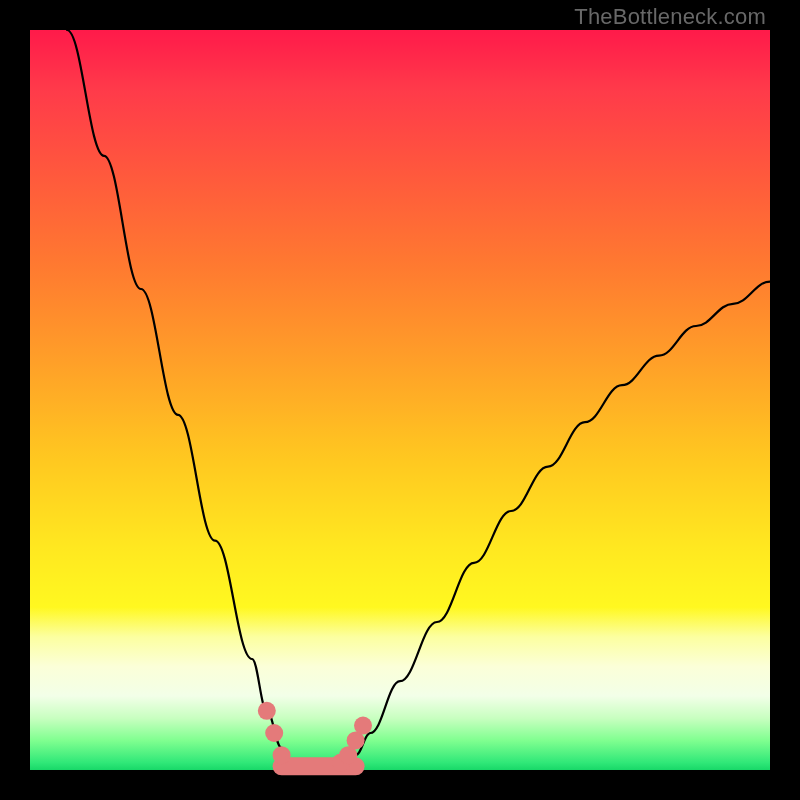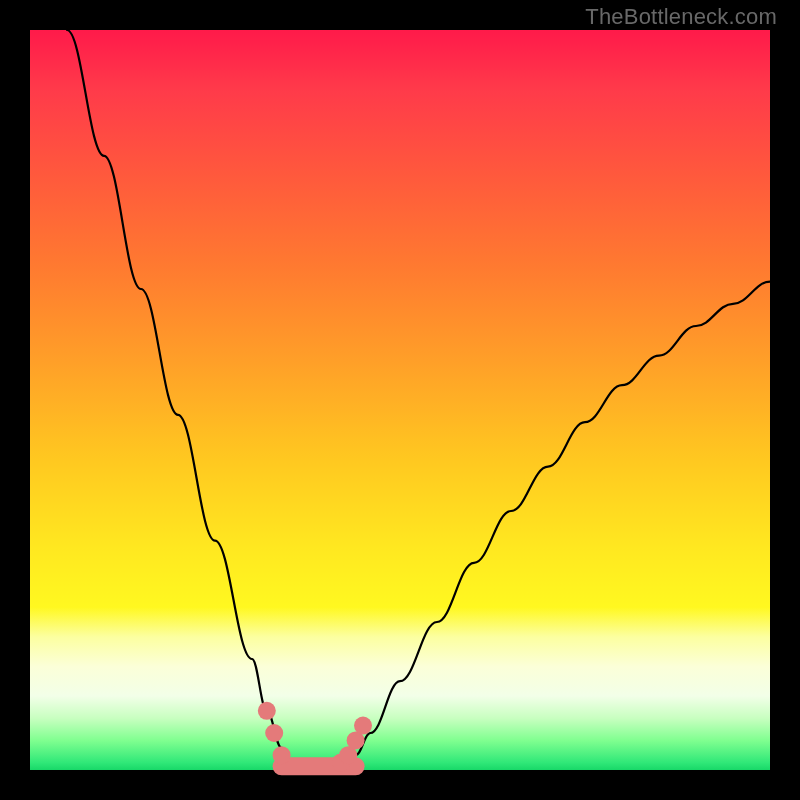--- a/index.html
+++ b/index.html
@@ -30,21 +30,21 @@
       #f2ffe8 90%,
       #c8ffc0 93%,
       #80ff90 96%,
       #30e878 99%,
       #18d868 100%
     );
   }
   .watermark {
     position: absolute;
     top: 4px;
-    right: 23px;
+    right: 34px;
     font-family: Arial, Helvetica, sans-serif;
     font-size: 22px;
     font-weight: 500;
     color: #686868;
     letter-spacing: 0.2px;
   }
   svg.curve {
     position: absolute;
     left: 0; top: 0;
     width: 740px;

